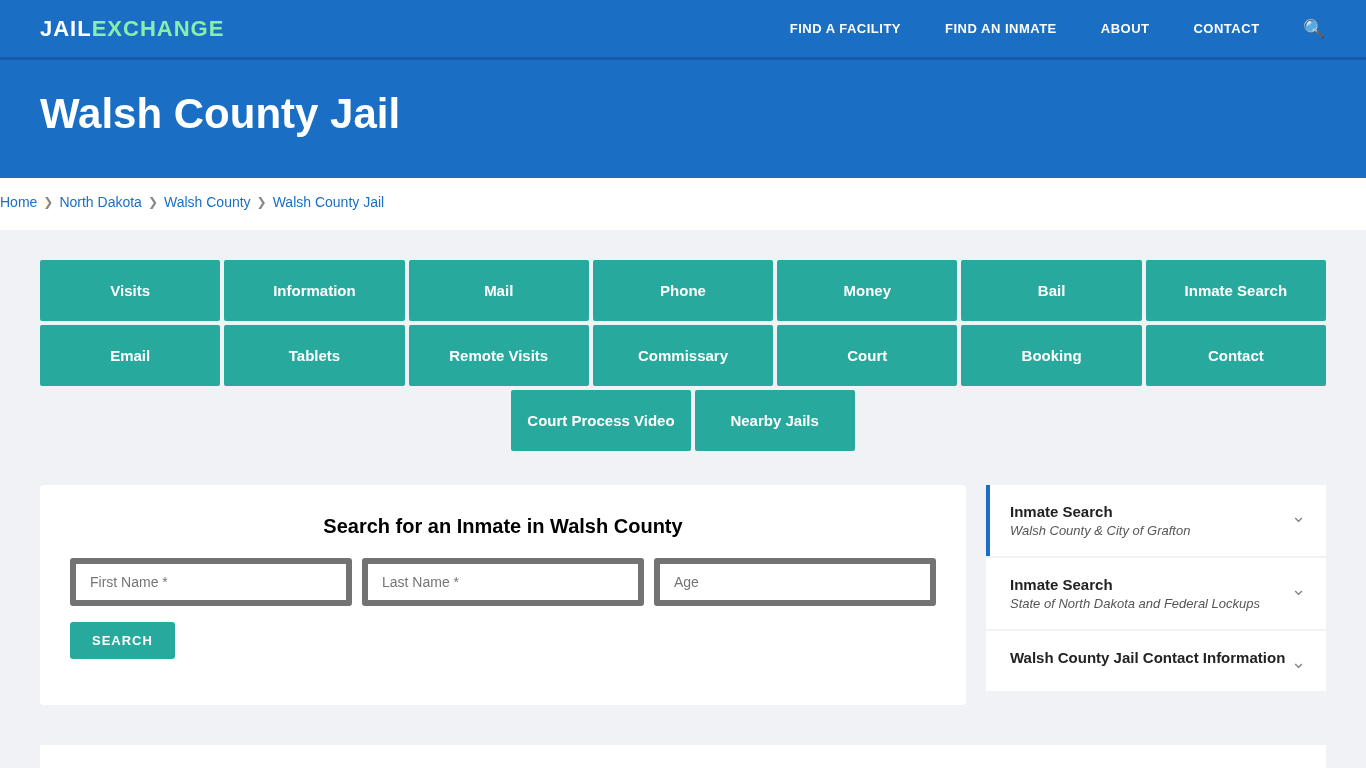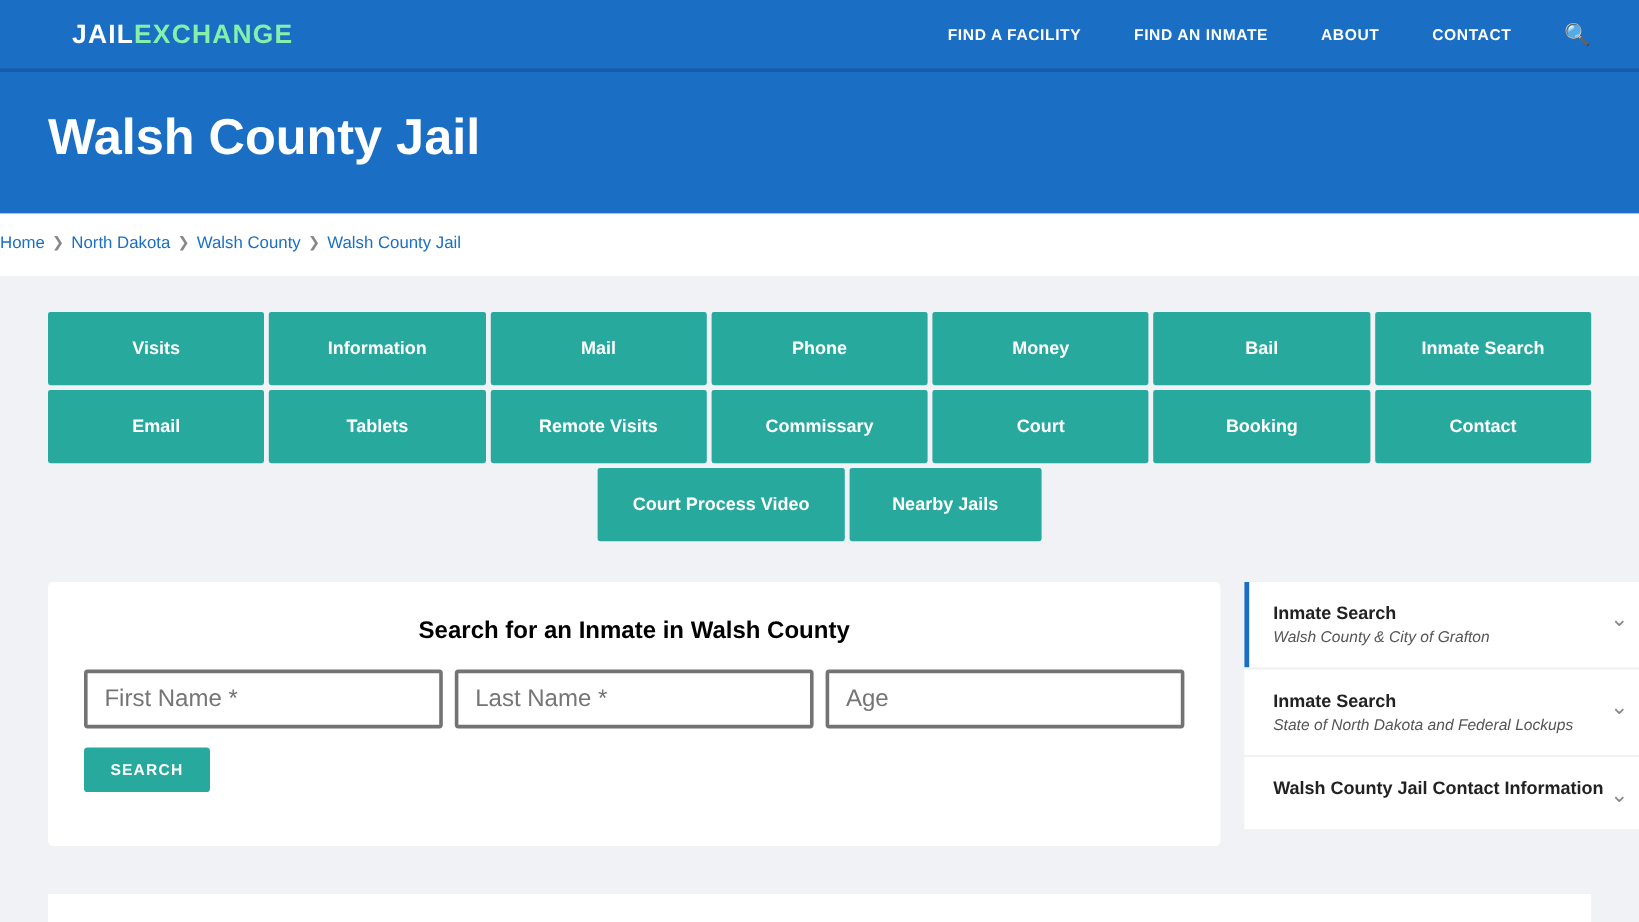--- a/index.html
+++ b/index.html
@@ -92,21 +92,21 @@
       font-weight: 600;
       cursor: pointer;
       flex: 1;
       min-width: 120px;
       text-align: center;
       border-radius: 2px;
     }
     .grid-btn.partial {
       flex: 0 0 auto;
       min-width: 160px;
-      padding: 22px 29px;
+      padding: 22px 16px;
     }
 
     
     .main-section {
       display: flex;
       gap: 20px;
       padding: 0 40px 40px;
       background: #f0f2f5;
       align-items: flex-start;
     }
@@ -127,23 +127,23 @@
       color: #000000;
     }
     .search-fields {
       display: flex;
       gap: 10px;
       margin-bottom: 16px;
     }
     .search-fields input, .search-fields select {
       flex: 1;
       padding: 10px 14px;
-      border: 3px solid #737373;
+      border: 6px solid #737373;
       border-radius: 3px;
-      font-size: 20px;
+      font-size: 14px;
       color: #555;
       background: #fff;
     }
     .search-fields select {
       color: #555;
     }
     .search-btn {
       background: #28a99e;
       color: #fff;
       border: none;
@@ -192,21 +192,21 @@
       font-size: 18px;
       flex-shrink: 0;
       margin-top: 2px;
     }
   </style>
 </head>
 <body>
 
 <nav>
   <div class="logo">
-    <span style="font-weight: 900; color: rgb(255, 255, 255); margin-left: 20px;">JAIL</span><span style="font-weight: 900; color: #86efac;">EXCHANGE</span>
+    <span style="font-weight: 900; color: rgb(255, 255, 255);">JAIL</span><span style="font-weight: 900; color: #86efac;">EXCHANGE</span>
   </div>
   <div class="nav-links">
     <a href="#">FIND A FACILITY</a>
     <a href="#">FIND AN INMATE</a>
     <a href="#">ABOUT</a>
     <a href="#">CONTACT</a>
     <span class="nav-search-icon">🔍</span>
   </div>
 </nav>
 

